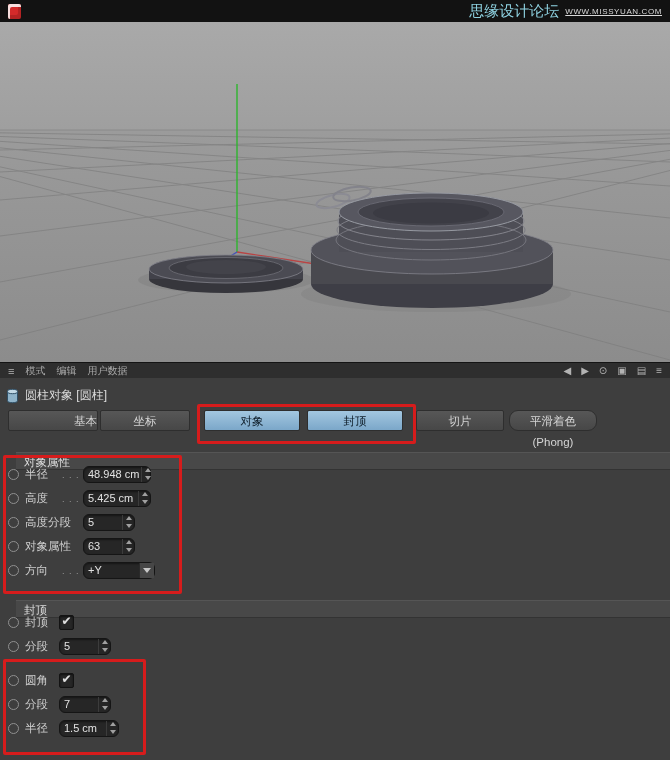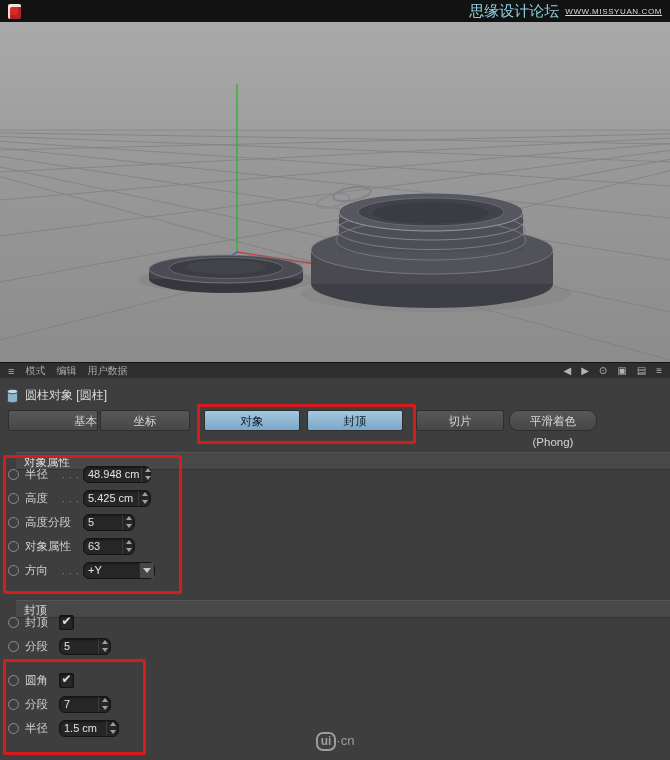--- a/index.html
+++ b/index.html
@@ -318,17 +318,14 @@
         </div>
       </div>
     </div>
 
   </div>
 
   <div class="anno" style="left:197px;top:404px;width:213px;height:34px;"></div>
   <div class="anno" style="left:3px;top:455px;width:173px;height:133px;"></div>
   <div class="anno" style="left:3px;top:659px;width:137px;height:90px;"></div>
 
-  <div id="watermark">
-    <span class="logo-box">ui</span><span>·cn</span>
-  </div>
 
 </div>
 
 </body></html>

